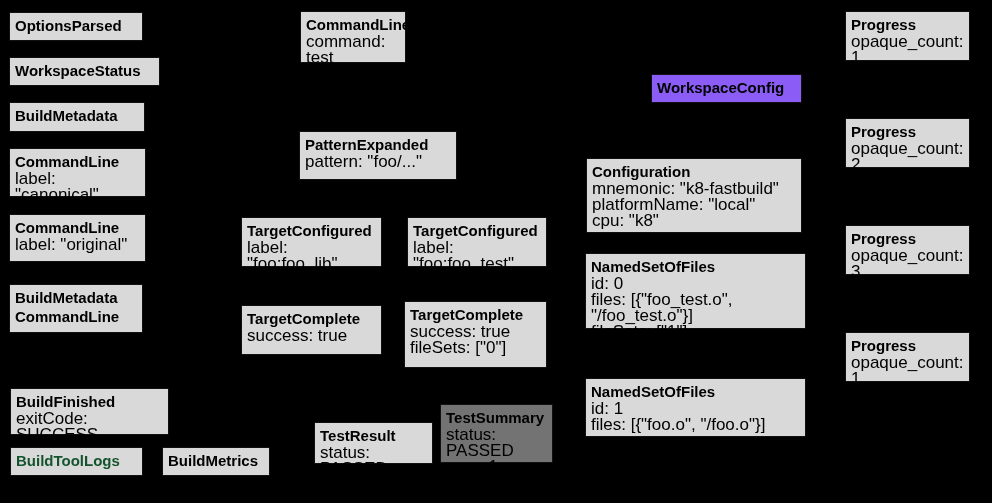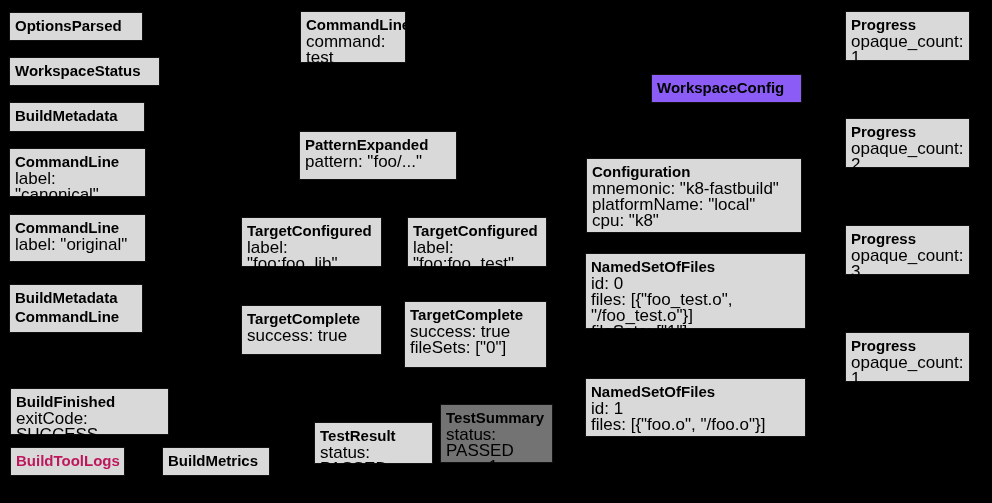--- a/index.html
+++ b/index.html
@@ -73,21 +73,21 @@
       <span class="node-title">BuildMetadata
 CommandLine</span>
 
     </div>
 
     <div class="node" style="left: 10px; top: 352px; width: 159px; height: 47px; background: rgb(217, 217, 217); border-color: rgb(17, 17, 17); color: rgb(0, 0, 0); margin-top: 36px;">
       <span class="node-title">BuildFinished</span>
       <span class="node-fields">exitCode: SUCCESS</span>
     </div>
 
-    <div class="node" style="left: 10px; top: 447px; width: 115px; height: 29px; background: rgb(217, 217, 217); border-color: rgb(17, 17, 17); color: #be185d;">
+    <div class="node" style="left: 10px; top: 447px; width: 133px; height: 29px; background: rgb(217, 217, 217); border-color: rgb(17, 17, 17); color: #14532d;">
       <span class="node-title">BuildToolLogs</span>
 
     </div>
 
     <div class="node" style="left: 162px; top: 447px; width: 108px; height: 29px; background: rgb(217, 217, 217); border-color: rgb(17, 17, 17); color: rgb(0, 0, 0);">
       <span class="node-title">BuildMetrics</span>
 
     </div>
 
     <div class="node" style="left: 300px; top: 11px; width: 106px; height: 52px; background: rgb(217, 217, 217); border-color: rgb(17, 17, 17); color: rgb(0, 0, 0);">

